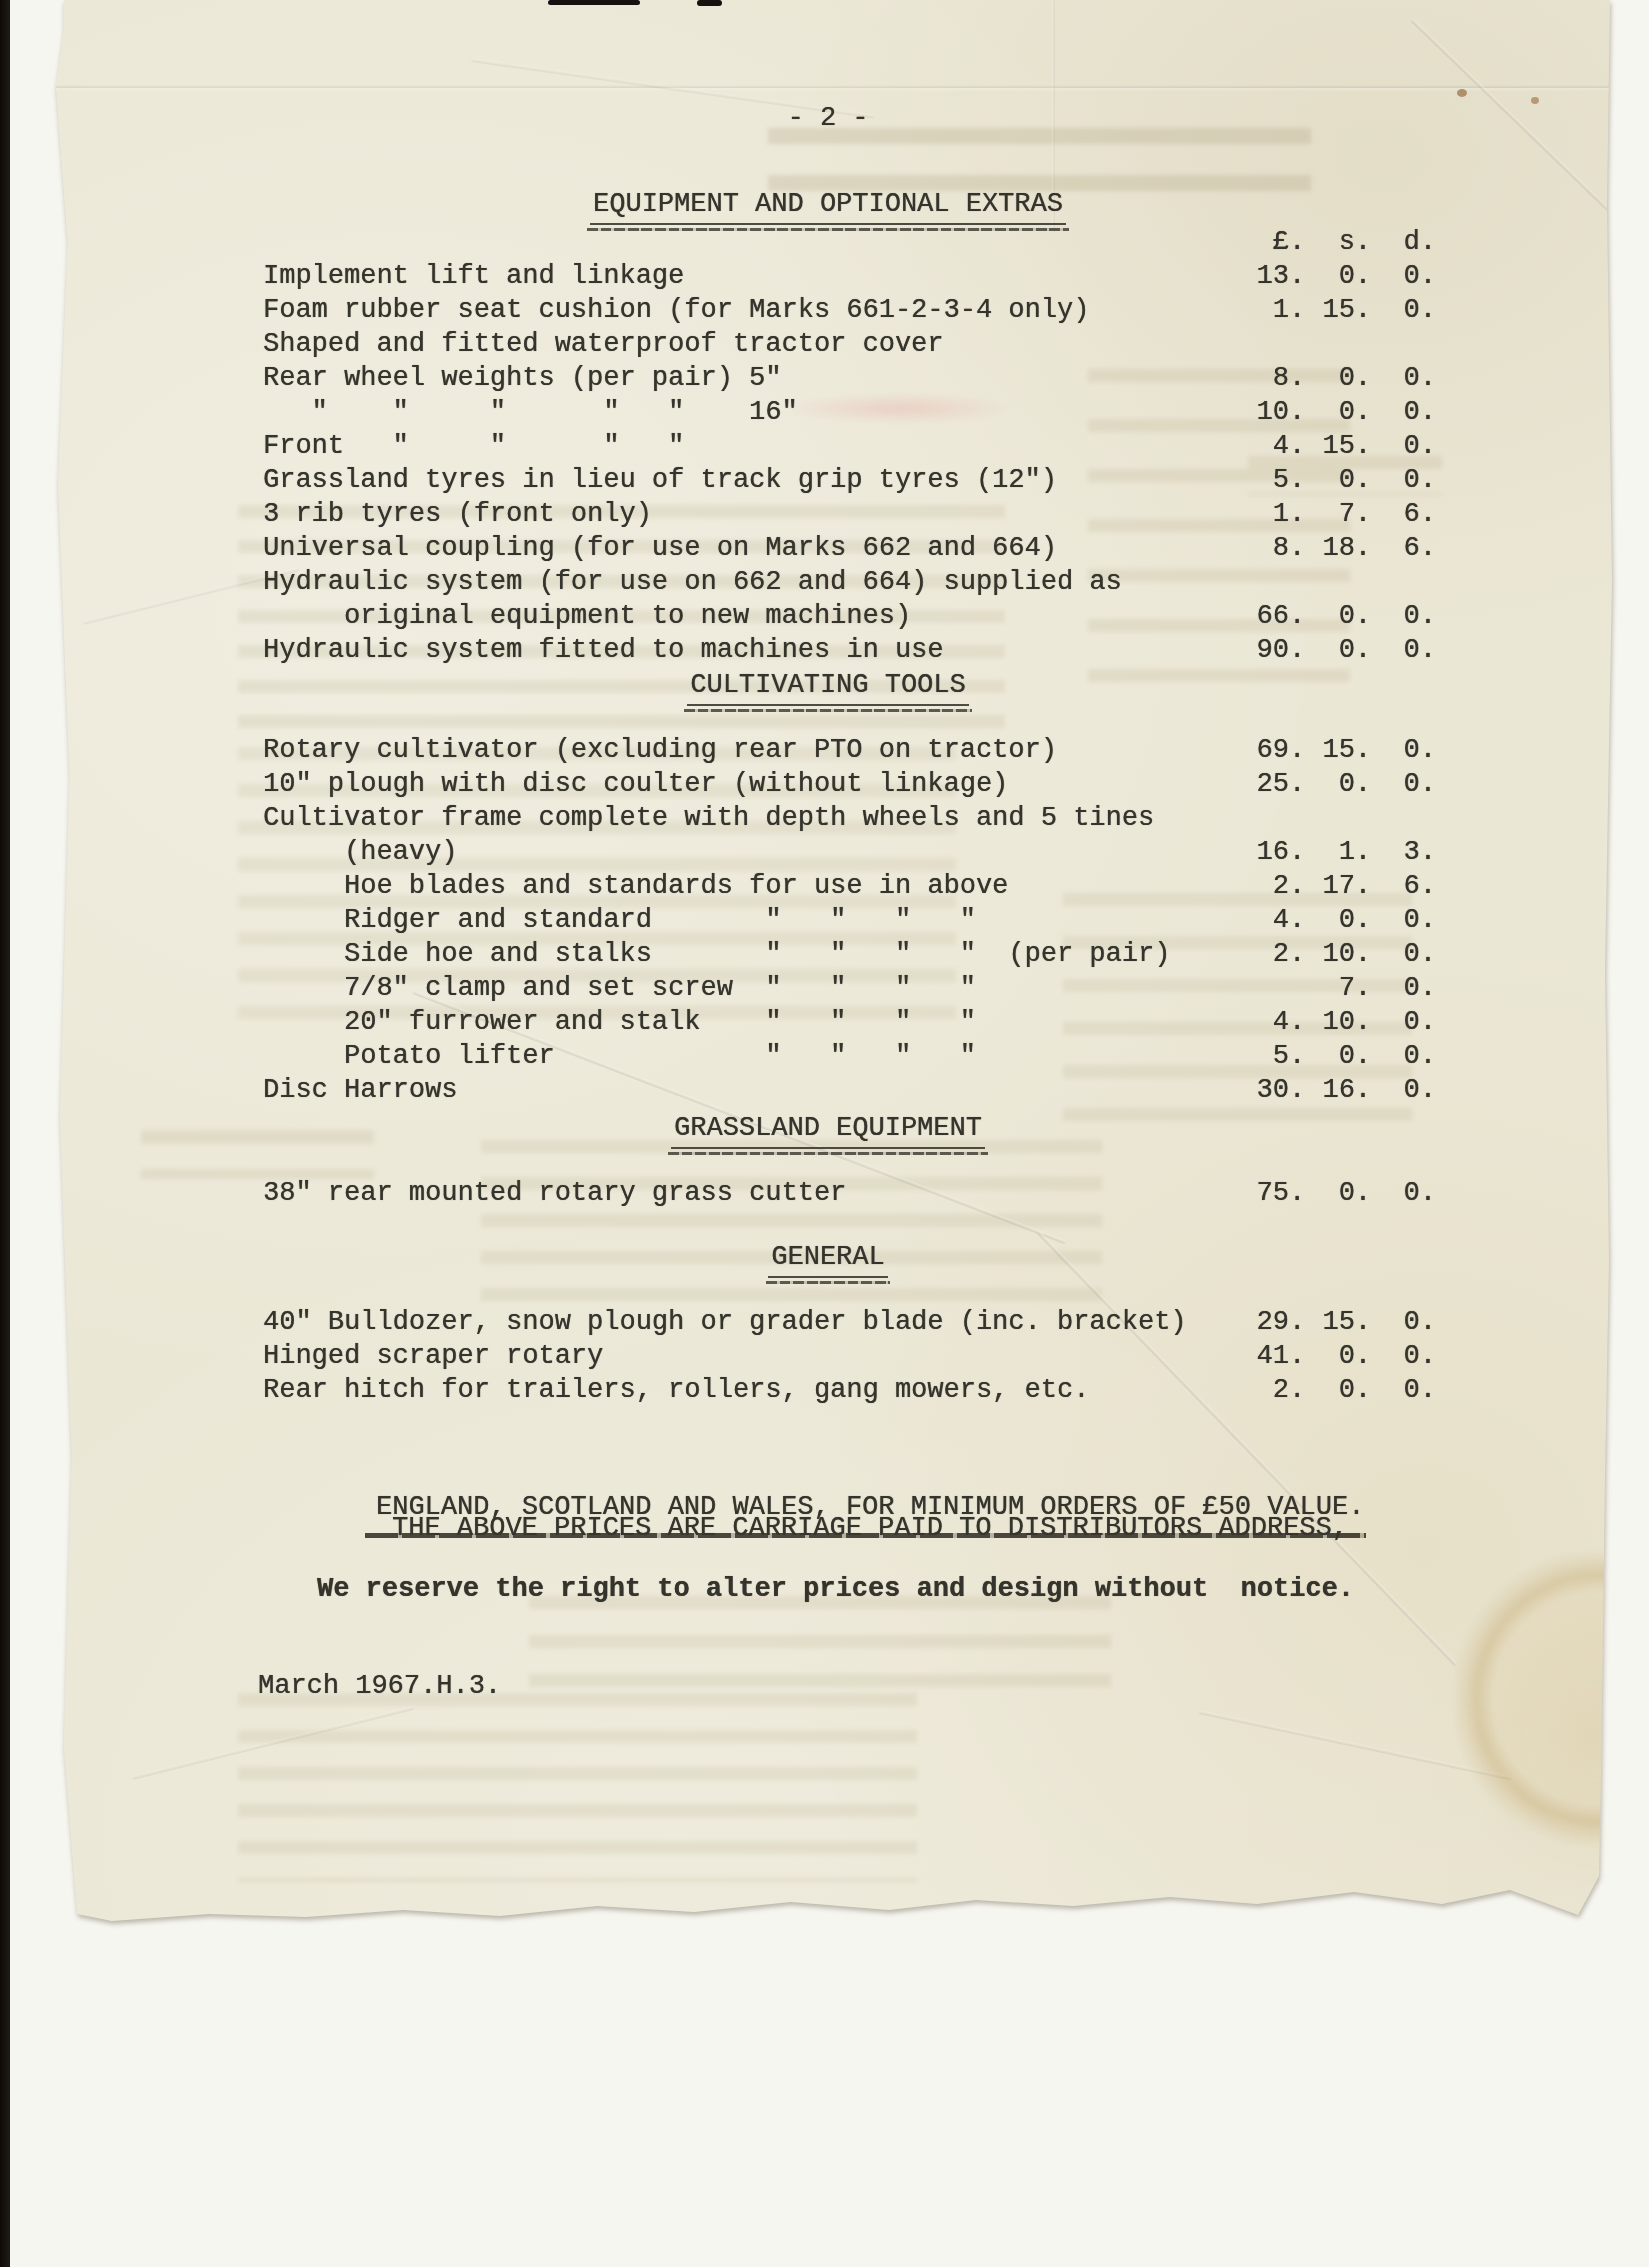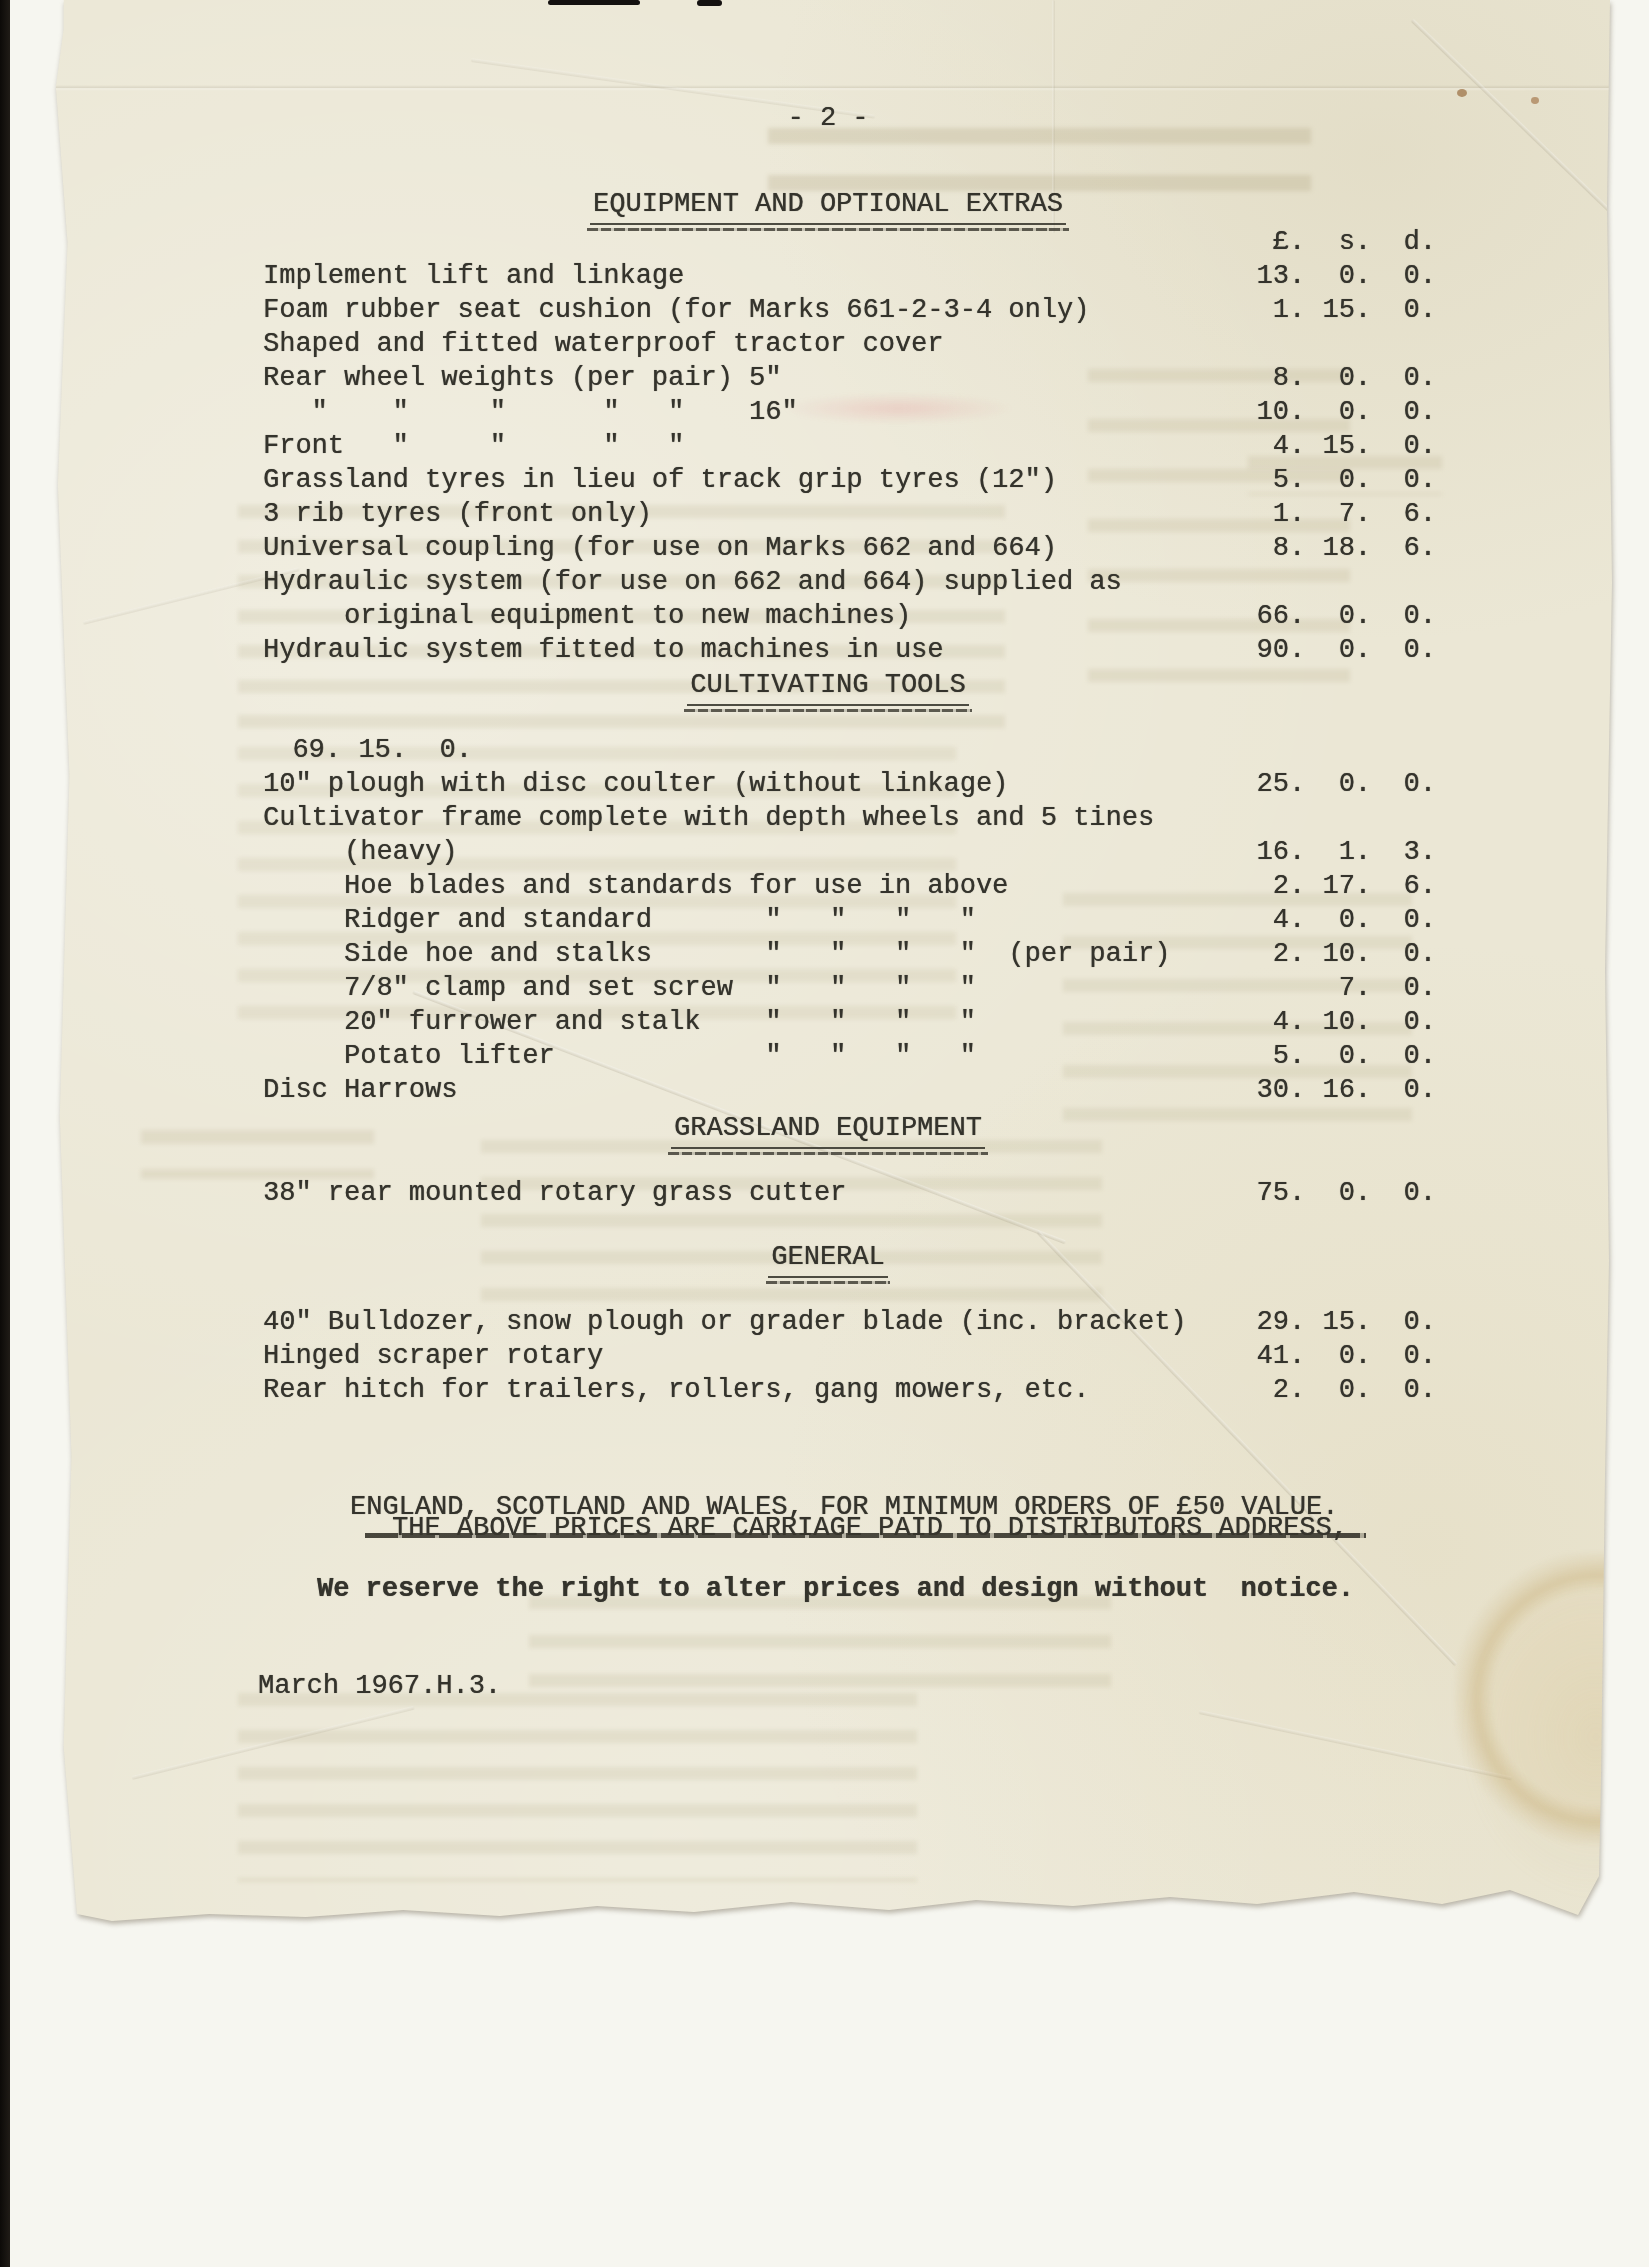--- a/index.html
+++ b/index.html
@@ -95,21 +95,21 @@
     background:repeating-linear-gradient(90deg,rgba(55,53,44,.8) 0 10.7px,rgba(55,53,44,.2) 10.7px 13.6px);
     filter:blur(0.3px);}
   .row{display:flex;line-height:34px;}
   .row .item{width:965px;white-space:pre;}
   .row .c-l{width:78px;text-align:right;}
   .row .c-s{width:66px;text-align:right;}
   .row .c-d{width:65px;text-align:right;}
 
   .note1,.note2,.rights{position:absolute;font-size:27px;line-height:34px;white-space:pre;z-index:3;}
   .note1{left:338px;top:1511px;}
-  .note2{left:296px;top:1490px;}
+  .note2{left:322px;top:1490px;}
   .note-rule{position:absolute;left:311px;top:1533px;width:1001px;height:4.9px;z-index:3;filter:blur(0.4px);
     background:repeating-linear-gradient(90deg,rgba(55,53,44,.9) 0 33px,rgba(55,53,44,.3) 33px 37px);}
   .rights{left:263px;top:1572px;font-weight:bold;}
   .dateline{position:absolute;left:204px;top:1669px;width:1195px;display:flex;
     justify-content:flex-start;font-size:27px;line-height:34px;z-index:3;}
 </style>
 </head>
 <body>
 
 <div class="scan">
@@ -227,20 +227,21 @@
             <div class="row ink">
               <span class="item">Hydraulic system fitted to machines in use</span>
               <span class="c-l">90.</span>
               <span class="c-s">0.</span>
               <span class="c-d">0.</span>
             </div>
           </div>
           <div class="section sec-1">
             <div class="sec-title ink"><span class="underlined">CULTIVATING TOOLS</span></div>
             <div class="row ink">
+              <span class="item">Rotary cultivator (excluding rear PTO on tractor)</span>
               <span class="c-l">69.</span>
               <span class="c-s">15.</span>
               <span class="c-d">0.</span>
             </div>
             <div class="row ink">
               <span class="item">10" plough with disc coulter (without linkage)</span>
               <span class="c-l">25.</span>
               <span class="c-s">0.</span>
               <span class="c-d">0.</span>
             </div>

